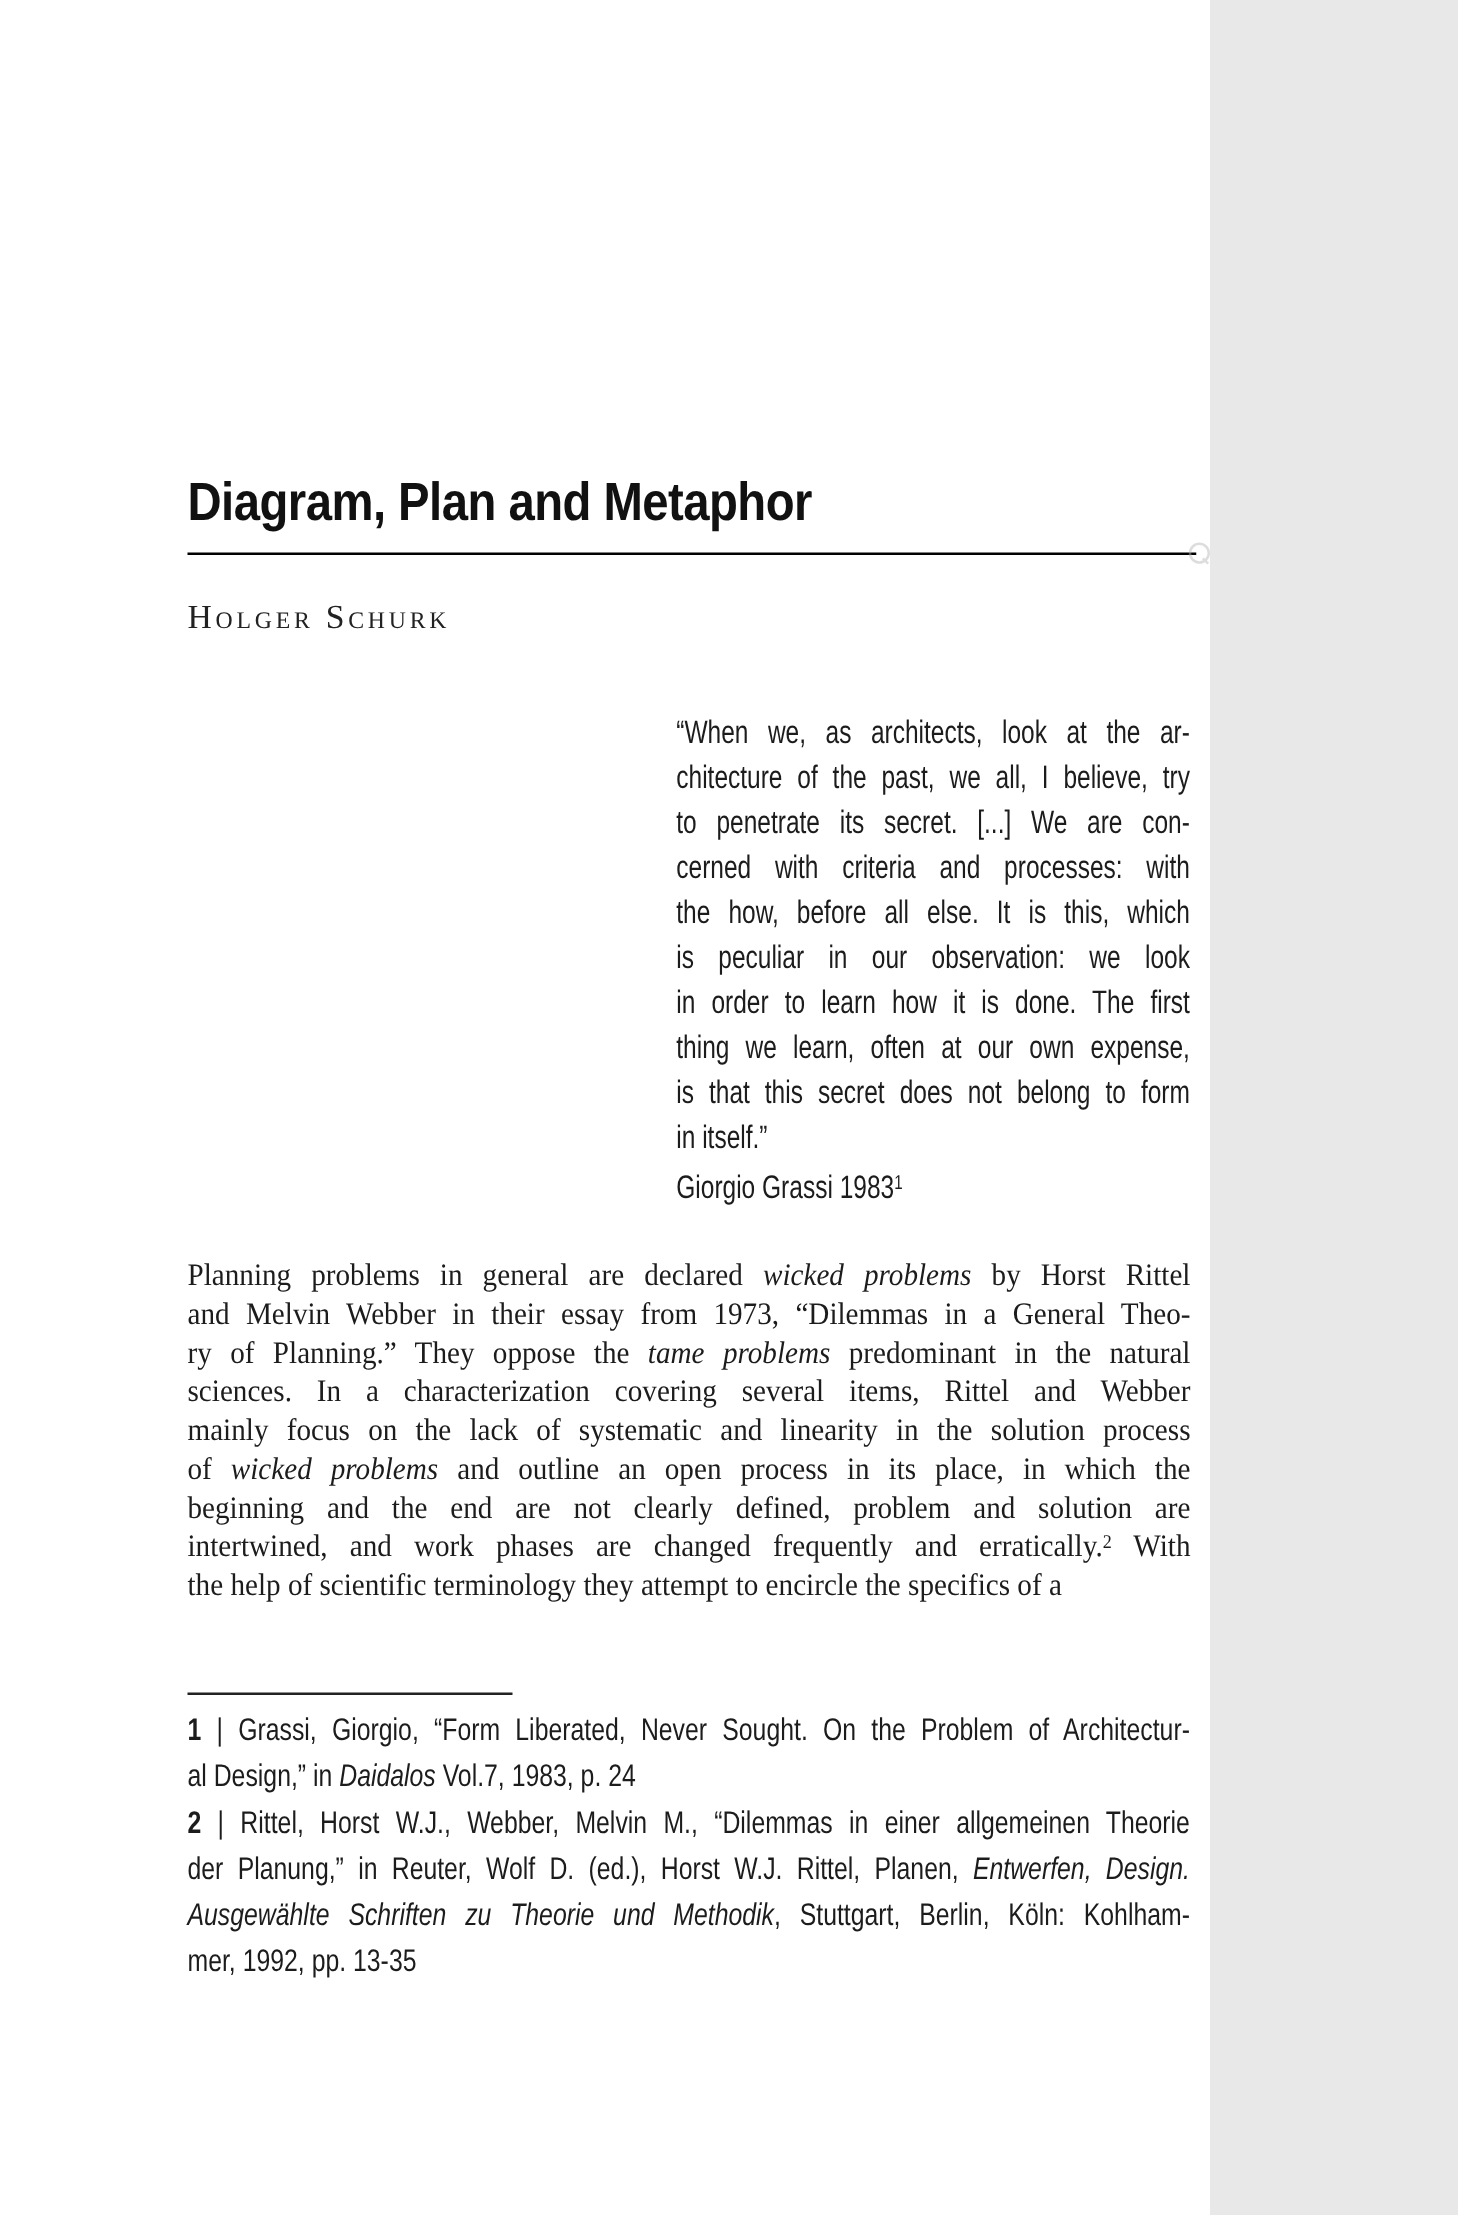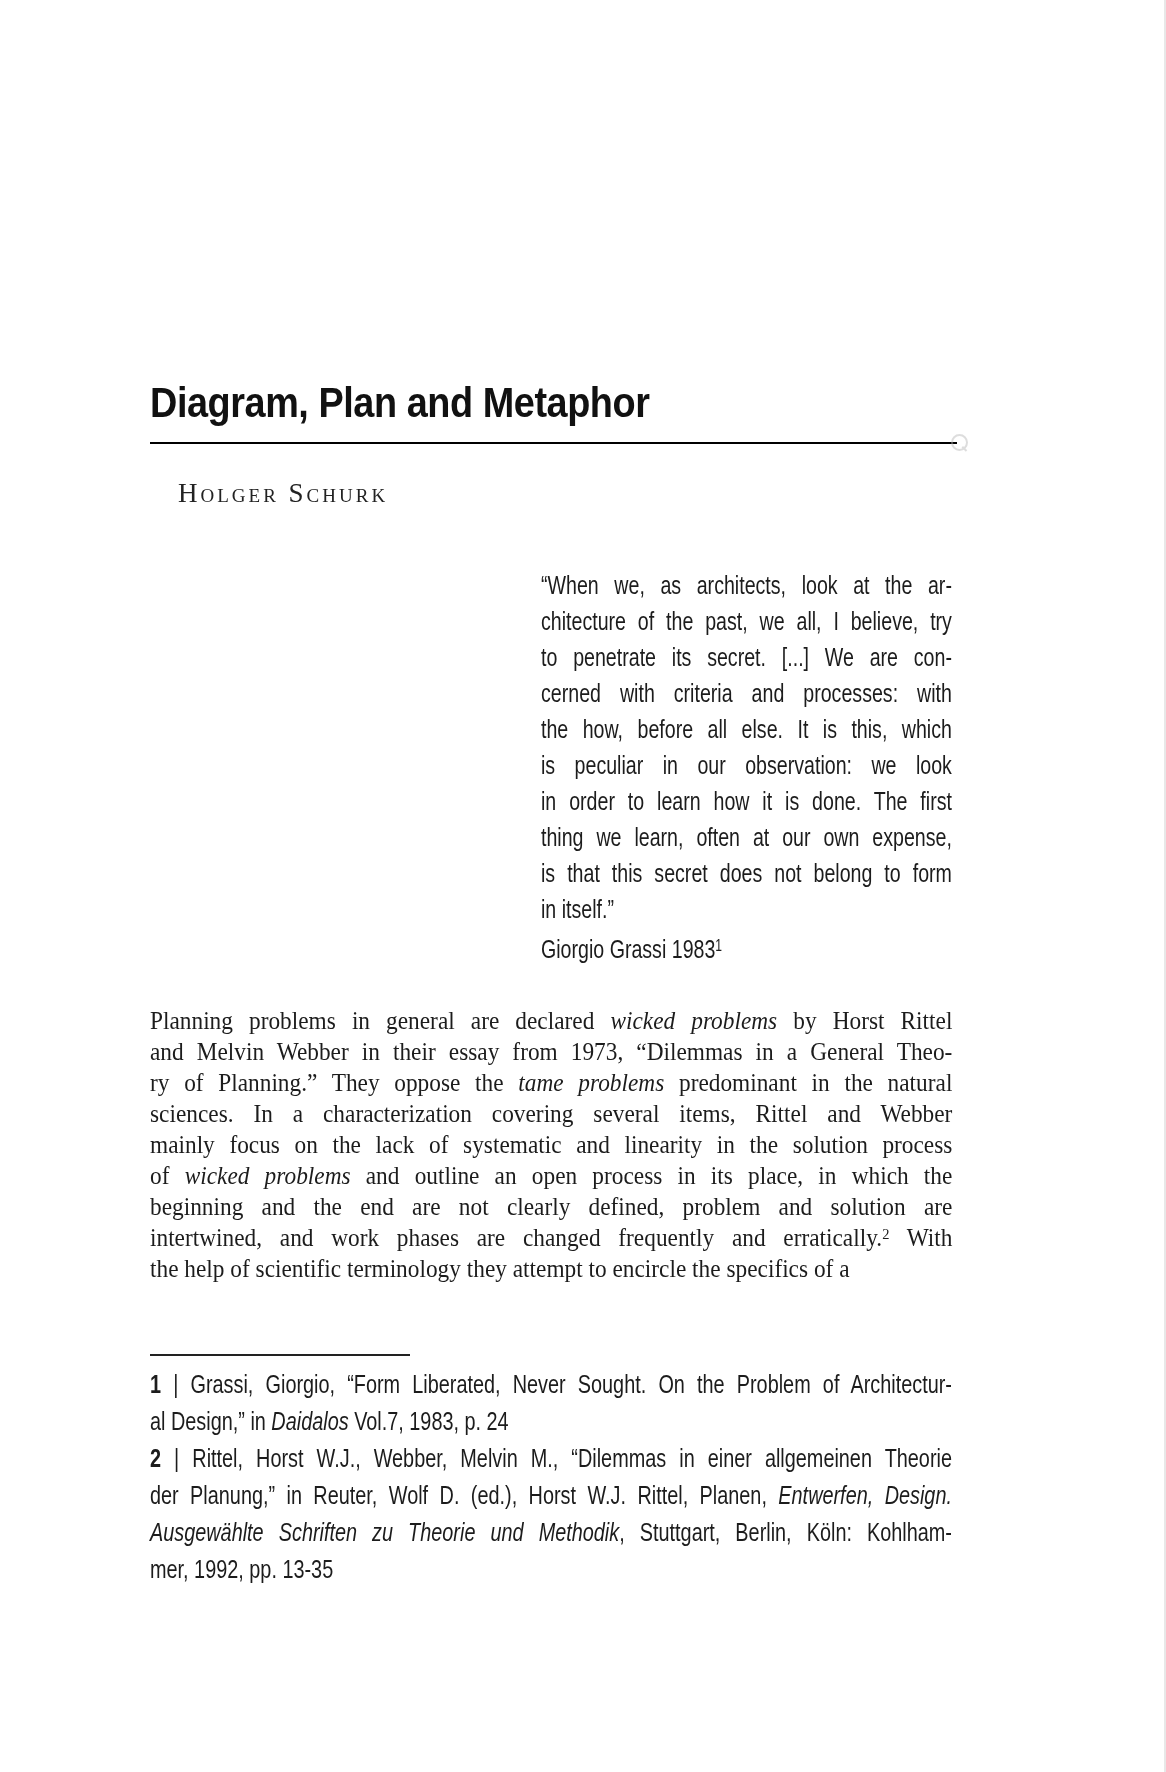--- a/index.html
+++ b/index.html
@@ -1,18 +1,18 @@
 <!DOCTYPE html>
 <html><head>
 <meta charset="utf-8">
 <style>
   html,body{margin:0;padding:0;background:#e8e8e8;}
   .page{
     position:relative;
-    width:1164px;height:1772px;
+    width:968px;height:1772px;
     background:#ffffff;
     overflow:hidden;
     color:#1a1a1a;
   }
   .title{
     position:absolute;left:150px;top:378px;margin:0;
     font-family:"Liberation Sans",sans-serif;
     font-weight:bold;font-size:43px;line-height:48px;
     letter-spacing:-0.5px;white-space:nowrap;
     transform:scaleX(0.88);transform-origin:0 0;
@@ -20,21 +20,21 @@
   }
   .title-rule{
     position:absolute;left:150px;top:442px;width:807px;height:2px;
     background:#000;
   }
   .author{
     position:absolute;left:150px;top:477px;
     font-family:"Liberation Serif",serif;
     font-size:27px;line-height:32px;
     font-variant:small-caps;letter-spacing:3px;
-    color:#222;white-space:nowrap;margin-left:28px;
+    color:#222;white-space:nowrap;
   }
   .quote{
     position:absolute;left:541px;top:567px;width:545px;
     font-family:"Liberation Sans",sans-serif;
     font-size:26px;color:#1c1c1c;
     transform:scaleX(0.754);transform-origin:0 0;
   }
   .quote .line{line-height:36px;height:36px;}
   .quote-attr{margin-top:4px;}
   .bodytext{

